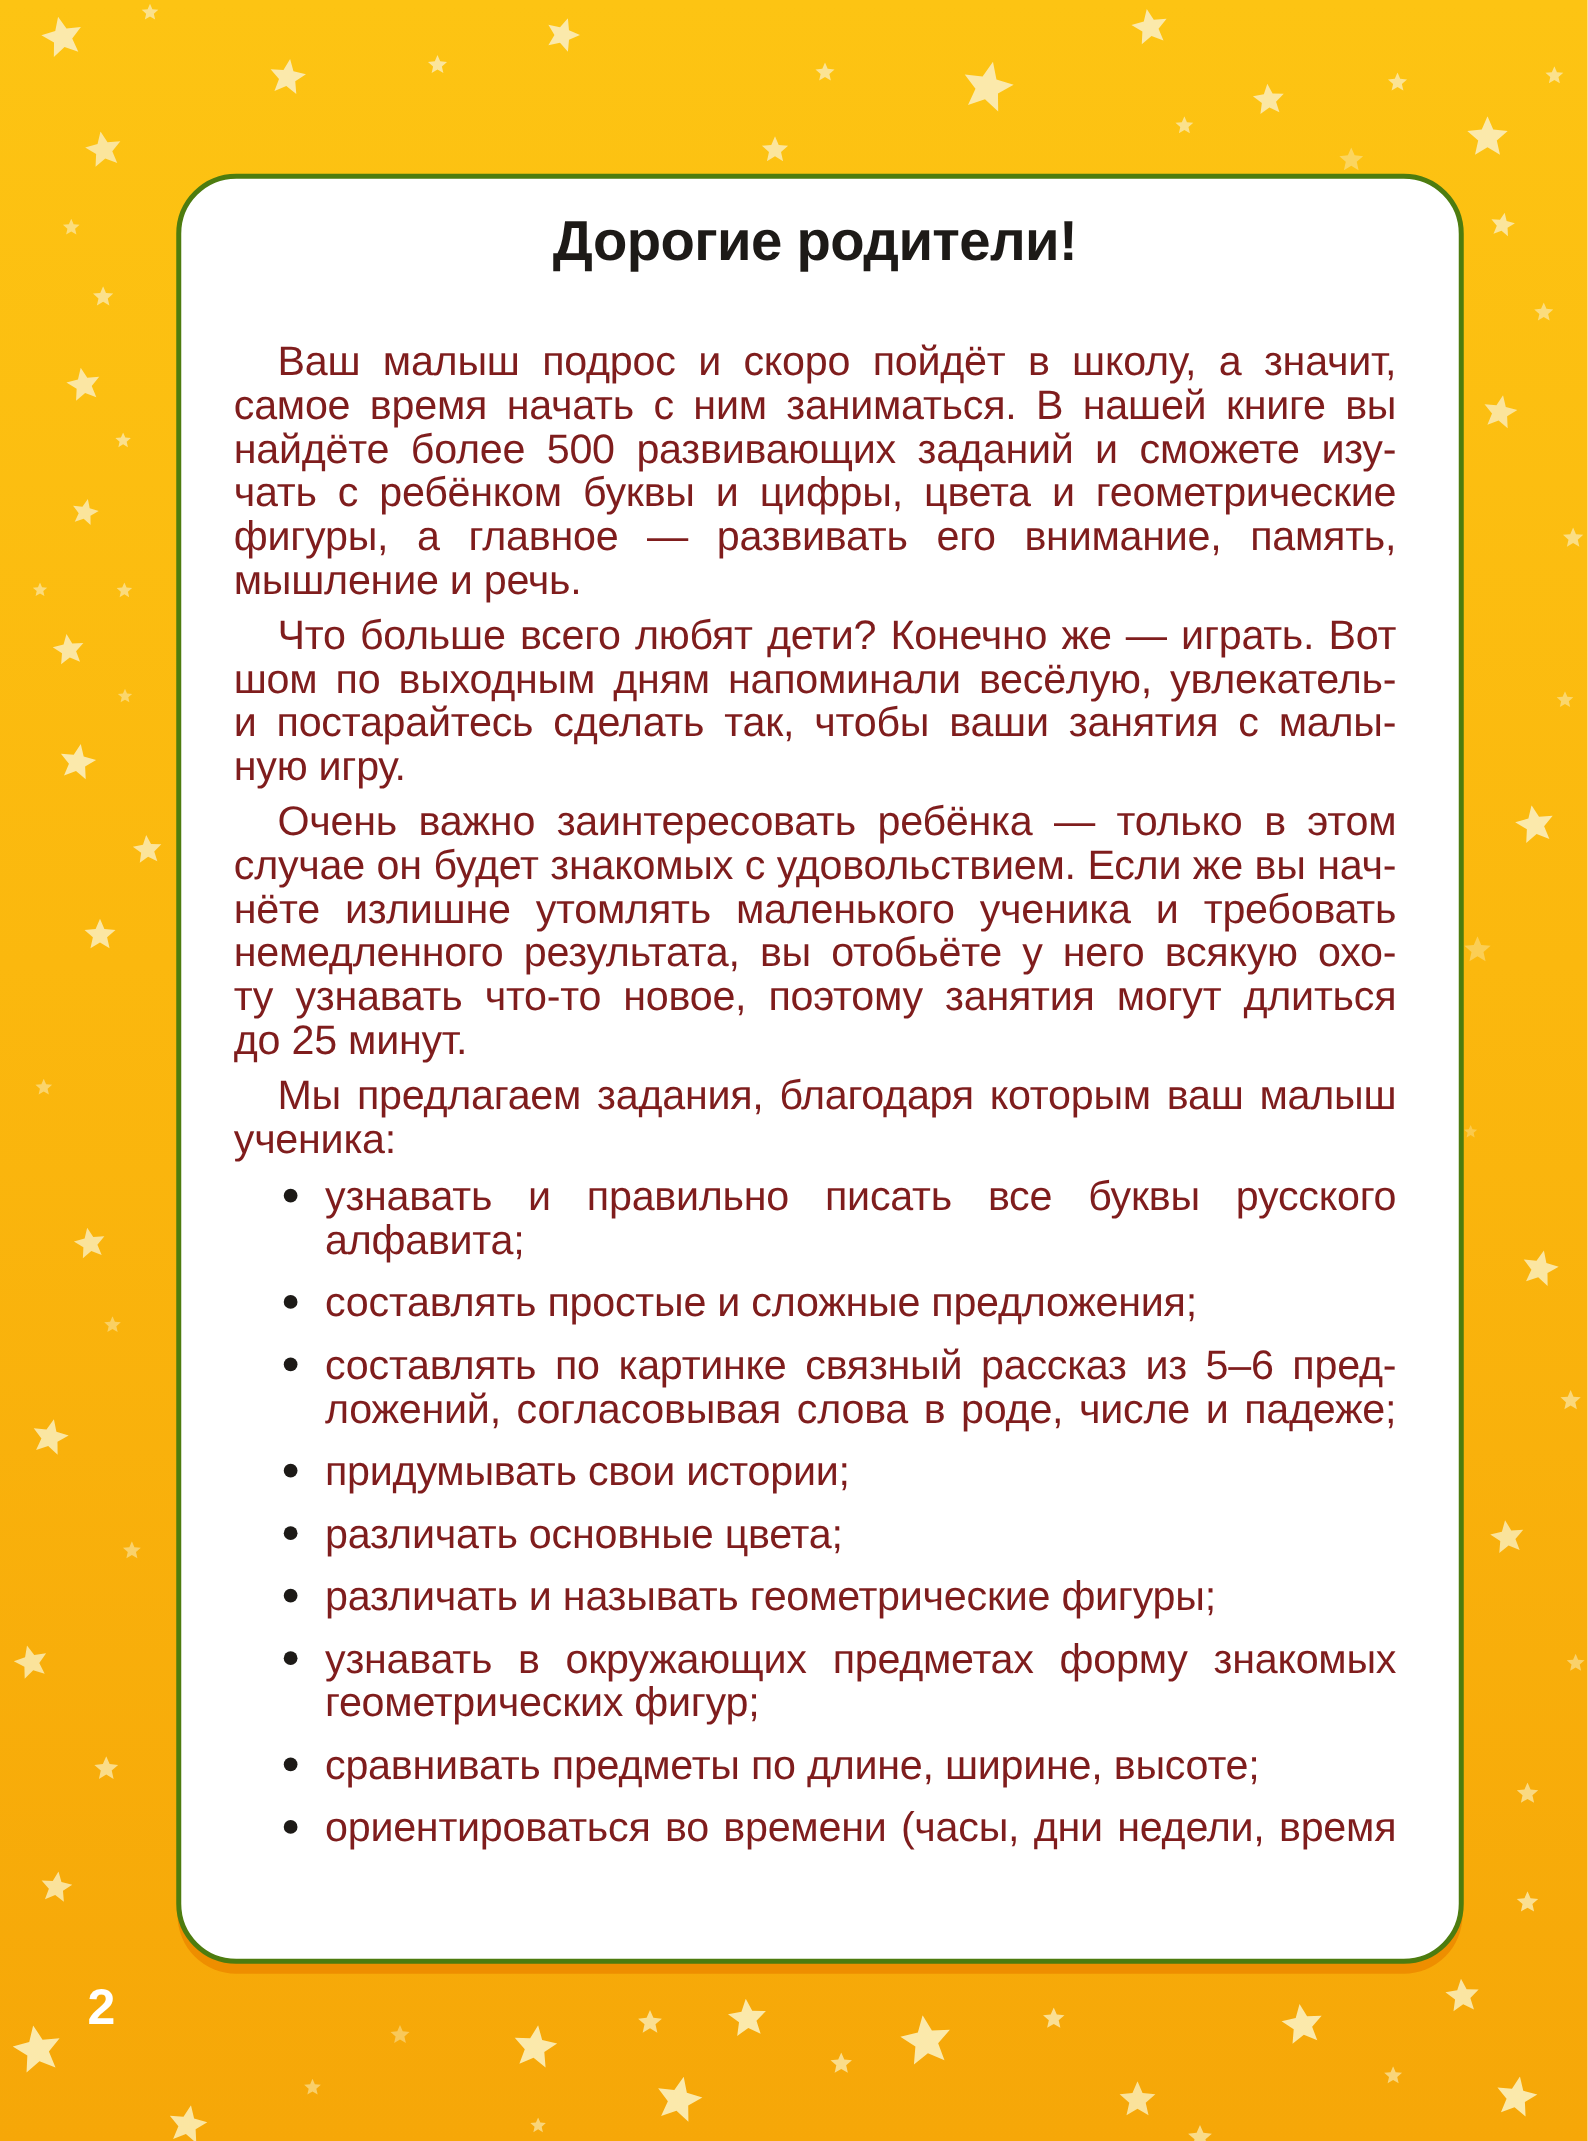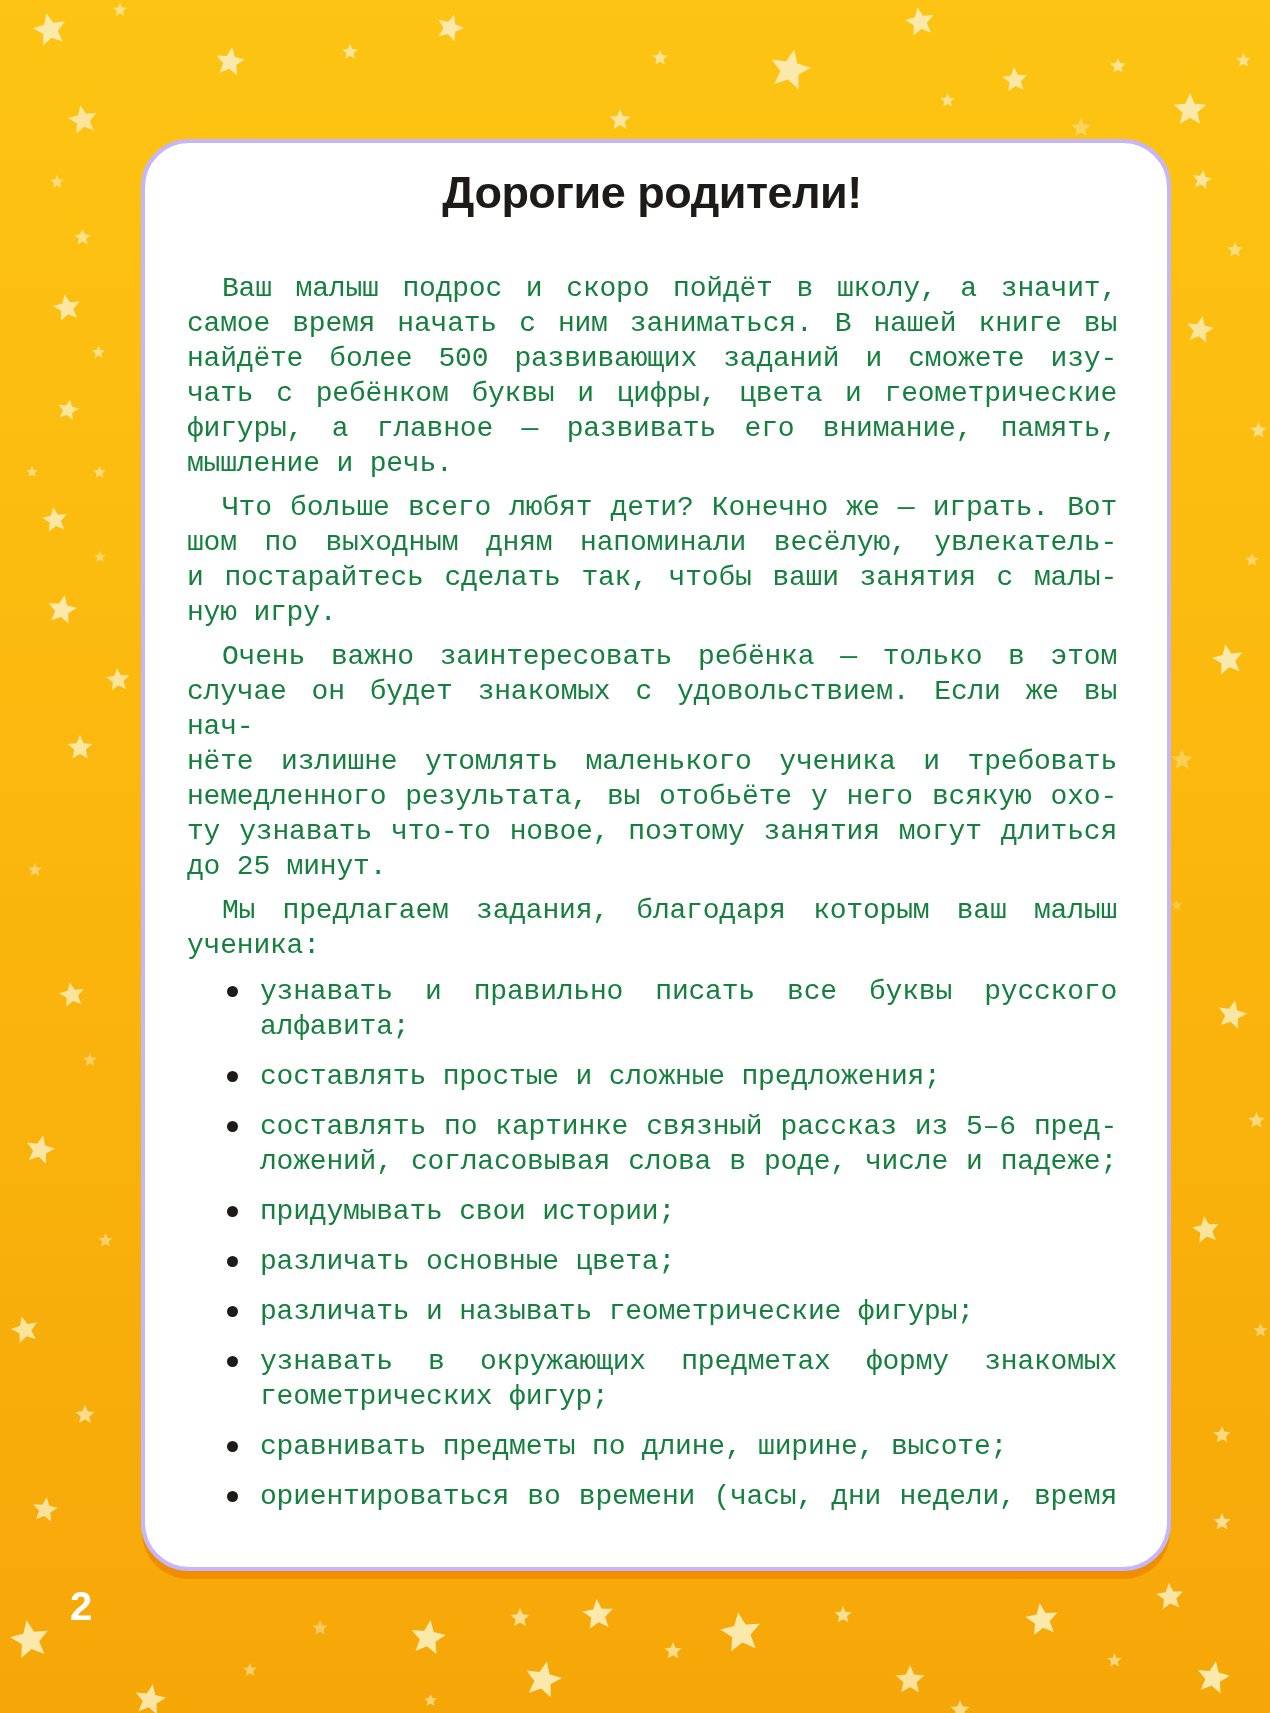--- a/index.html
+++ b/index.html
@@ -8,36 +8,35 @@
     font-family:"Liberation Sans","DejaVu Sans",sans-serif;
     background:linear-gradient(180deg,#fdc413 0%,#fbb80e 45%,#f6a708 100%);
   }
   #starfield{position:absolute;inset:0;z-index:1;}
   .star{position:absolute;display:block;}
   .card{
     position:absolute;z-index:2;
     left:141px;top:139px;width:1030px;height:1432px;
     box-sizing:border-box;
     background:#ffffff;
-    border:4px solid #c4b5fd;
+    border:4px solid #4d7c0f;
     border-radius:48px;
     box-shadow:0 9px 0 -1px #ee8e00;
     padding:24px 50px 0 42px;
   }
   .title{
     margin:0;padding:0;
     font-size:45px;line-height:52px;font-weight:bold;
     letter-spacing:-0.5px;
     text-align:center;color:#1d1a17;
   }
   .body-text{margin-top:52px;color:#1d1a17;}
   .line{
-    font-size:28px;line-height:35px;letter-spacing:-0.2px;
-    color:#15803d;
-    font-family:Liberation Mono, monospace;
+    font-size:33px;line-height:35px;letter-spacing:-0.2px;
+    color:#7f1d1d;
   }
   .j{text-align:justify;text-align-last:justify;text-justify:inter-word;}
   .l{text-align:right;text-align-last:left;}
   .indent{text-indent:35px;}
   .para{margin:0 0 9px 0;}
   .bullet-list{list-style:none;margin:11px 0 0 0;padding:0;}
   .bullet-item{position:relative;padding-left:73px;margin-top:15px;}
   .bullet-item:first-child{margin-top:1px;}
   .bullet-dot{
     position:absolute;left:40px;top:12px;width:11px;height:11px;

